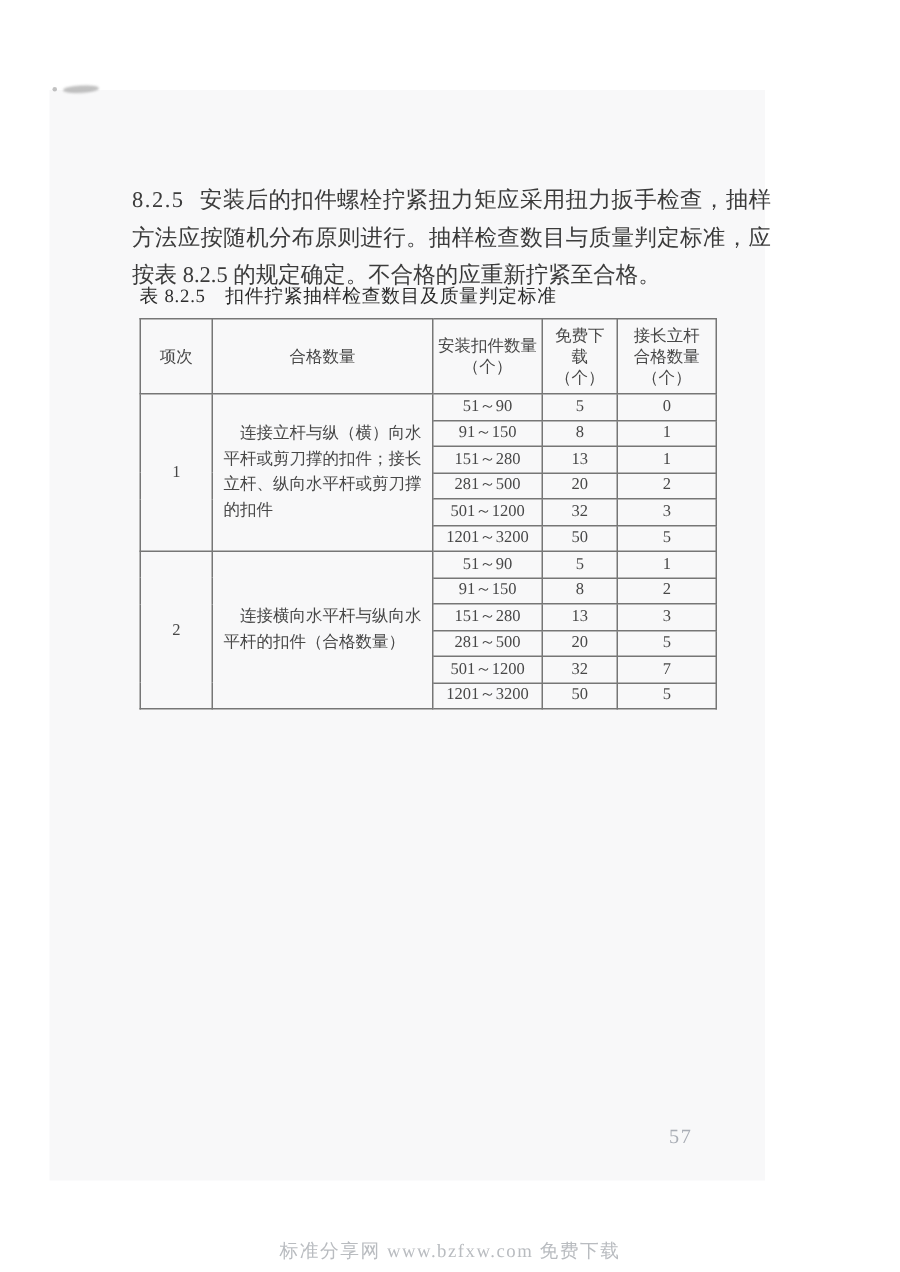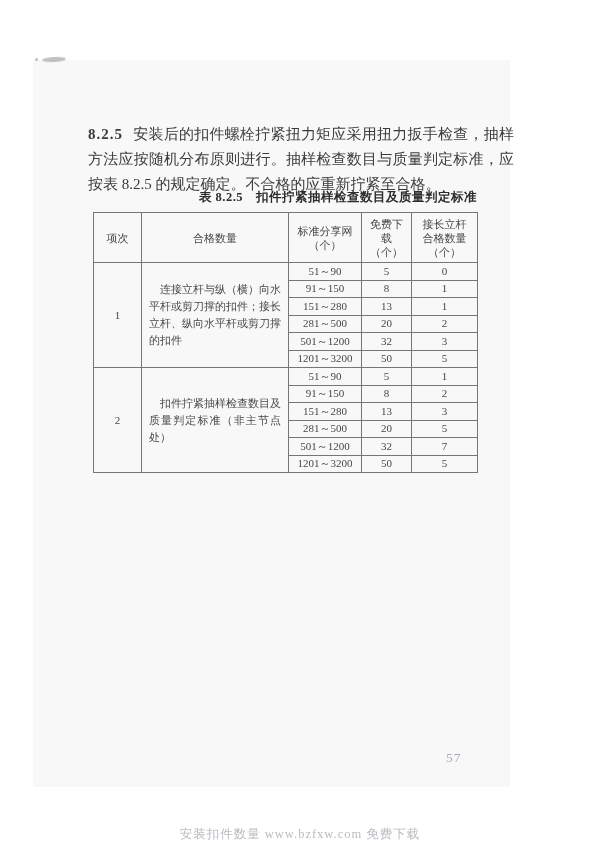--- a/index.html
+++ b/index.html
@@ -46,32 +46,32 @@
     position: absolute;
     left: 88px;
     top: 107px;
     width: 426px;
     font-size: 15px;
     line-height: 25px;
     color: #3b3b3b;
     text-align: justify;
   }
   .clause-no {
-    font-weight: bold;
+    font-weight: normal;
     letter-spacing: 1px;
     margin-right: 10px;
   }
   .table-title {
     position: absolute;
     left: 93px;
     top: 189px;
     width: 384px;
-    text-align: right;
+    text-align: left;
     font-size: 12.5px;
-    font-weight: bold;
+    font-weight: normal;
     color: #2c2c2c;
     letter-spacing: 0.5px;
   }
   table.inspection {
     position: absolute;
     left: 93px;
     top: 212px;
     border-collapse: collapse;
     table-layout: fixed;
     font-size: 11px;
@@ -139,21 +139,21 @@
       <col style="width: 48px;">
       <col style="width: 147px;">
       <col style="width: 73px;">
       <col style="width: 50px;">
       <col style="width: 66px;">
     </colgroup>
   <thead>
       <tr>
         <th>项次</th>
         <th>合格数量</th>
-        <th>标准分享网
+        <th>安装扣件数量
 （个）</th>
         <th>免费下载
 （个）</th>
         <th>接长立杆
 合格数量
 （个）</th>
       </tr>
     </thead>
   <tbody>
       <tr>
@@ -183,21 +183,21 @@
         <td>32</td>
         <td>3</td>
       </tr>
       <tr>
         <td>1201～3200</td>
         <td>50</td>
         <td>5</td>
       </tr>
       <tr>
         <td rowspan="6">2</td>
-        <td rowspan="6" class="desc-cell">扣件拧紧抽样检查数目及质量判定标准（非主节点处）</td>
+        <td rowspan="6" class="desc-cell">连接横向水平杆与纵向水平杆的扣件（合格数量）</td>
         <td>51～90</td>
         <td>5</td>
         <td>1</td>
       </tr>
       <tr>
         <td>91～150</td>
         <td>8</td>
         <td>2</td>
       </tr>
       <tr>
@@ -217,13 +217,13 @@
       </tr>
       <tr>
         <td>1201～3200</td>
         <td>50</td>
         <td>5</td>
       </tr>
     </tbody>
 </table>
 
 <div class="page-number">57</div>
-<div class="watermark">安装扣件数量 www.bzfxw.com 免费下载</div>
+<div class="watermark">标准分享网 www.bzfxw.com 免费下载</div>
 
 </body></html>

